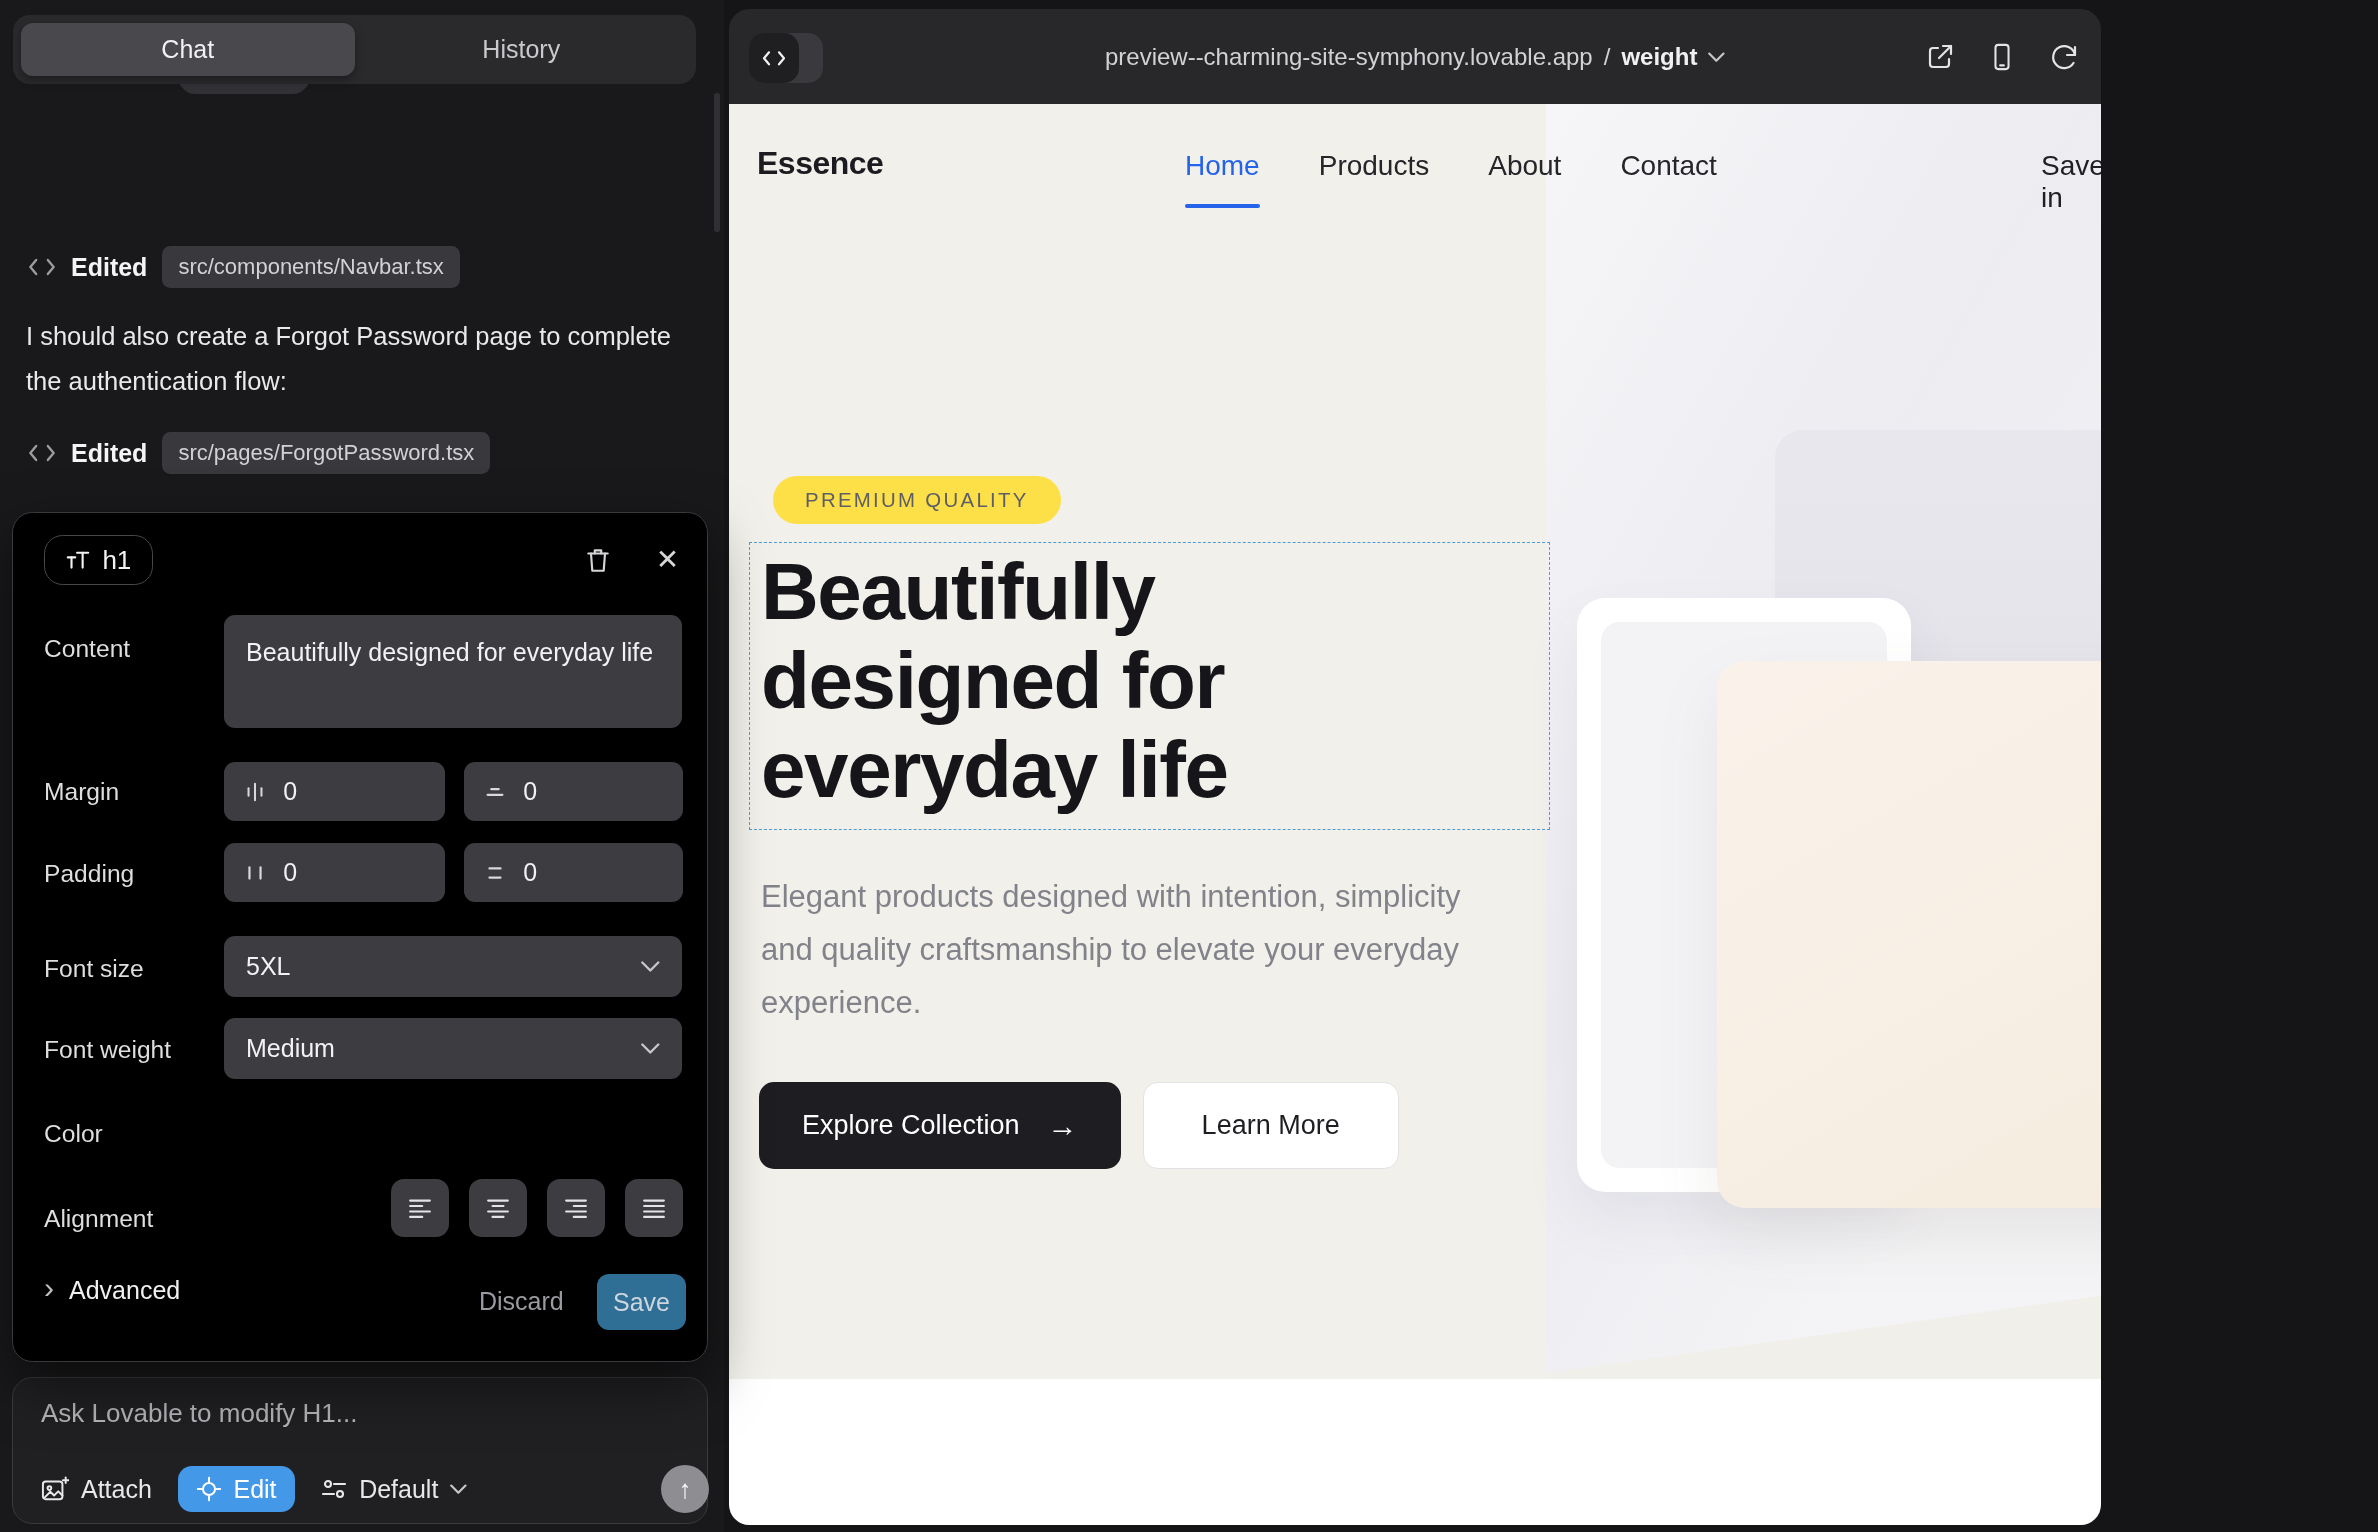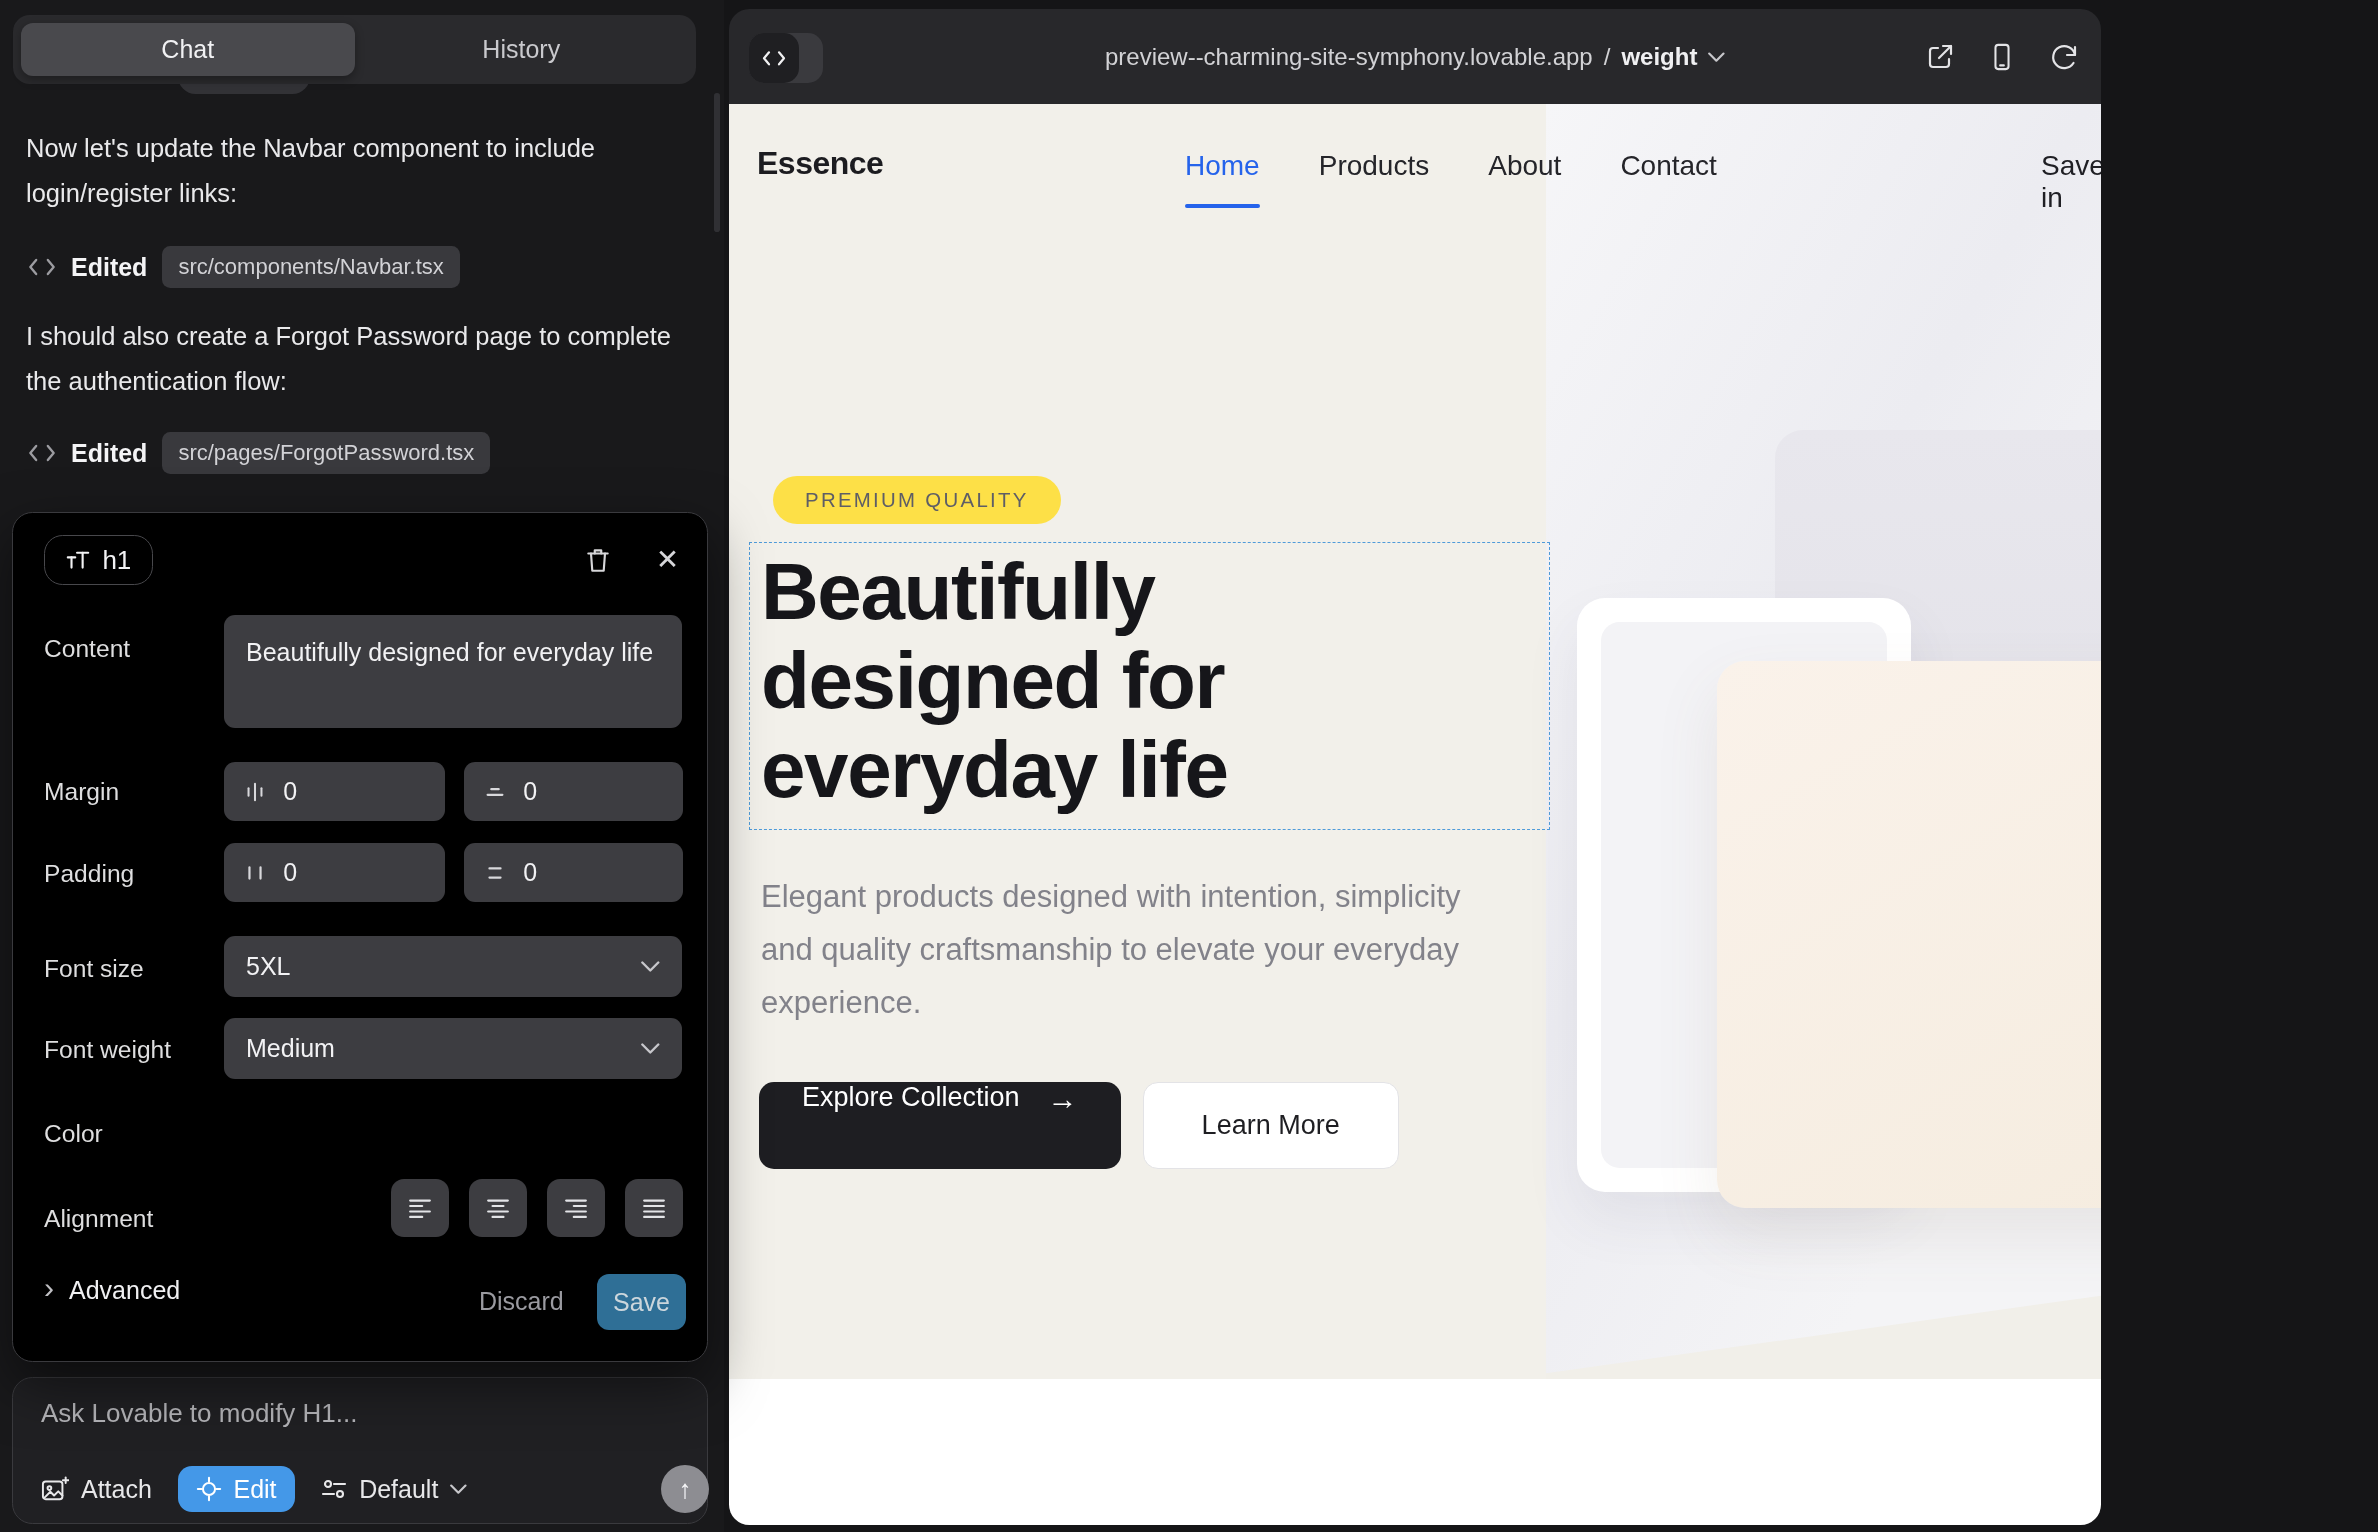--- a/index.html
+++ b/index.html
@@ -145,21 +145,21 @@
            background:#fde047; border-radius:24px; display:flex; align-items:center;
            font-size:20.4px; letter-spacing:2.3px; color:#5e5e66; }
   .selection { position:absolute; left:20.4px; top:438px; width:801px; height:288px;
                border:1.9px dashed #4f9bd9; }
   .hero-h1 { position:absolute; left:32px; top:443px; width:649px; font-size:80px;
              font-weight:bold; line-height:89px; letter-spacing:-1.4px; color:#16161a; cursor:default; }
   .hero-p { position:absolute; left:32px; top:766px; width:742px; font-size:31px;
             line-height:53px; color:#82828a; }
   .cta-row { position:absolute; left:30px; top:978px; display:flex; gap:22px; }
   .cta-primary { height:87px; background:#1e1e22; border-radius:15px; color:#ffffff;
-                 font-size:27px; display:flex; gap:28px;
+                 font-size:27px; display:flex; align-items:center; gap:28px;
                  padding:0 43px; cursor:pointer; }
   .cta-primary .arr { font-size:30px; }
   .cta-secondary { height:87px; background:#ffffff; border:1.9px solid #e3e3e6;
                    border-radius:15px; color:#1e1e22; font-size:27px; display:flex;
                    align-items:center; padding:0 58px; cursor:pointer; }
 
   svg { display:block; }
 </style>
 </head>
 <body>
@@ -170,21 +170,20 @@
 
     <div class="peek-pill">···</div>
 
     <div class="tabbar">
       <div class="tab active">Chat</div>
       <div class="tab">History</div>
     </div>
 
     <div class="scroll-thumb"></div>
 
-    <div class="msg" style="top:126px;">Now let's update the Navbar component to include login/register links:</div>
 
     <div class="edit-row" style="top:243px;">
       <span class="code-ic">
         <svg width="28" height="22" viewBox="0 0 24 16" fill="none" stroke="currentColor" stroke-width="2" stroke-linecap="round" stroke-linejoin="round">
             <polyline points="7,2 2,8 7,14"></polyline>
             <polyline points="17,2 22,8 17,14"></polyline>
           </svg>
       </span>
       <span class="edit-label">Edited</span>
       <span class="file-chip">src/components/Navbar.tsx</span>

